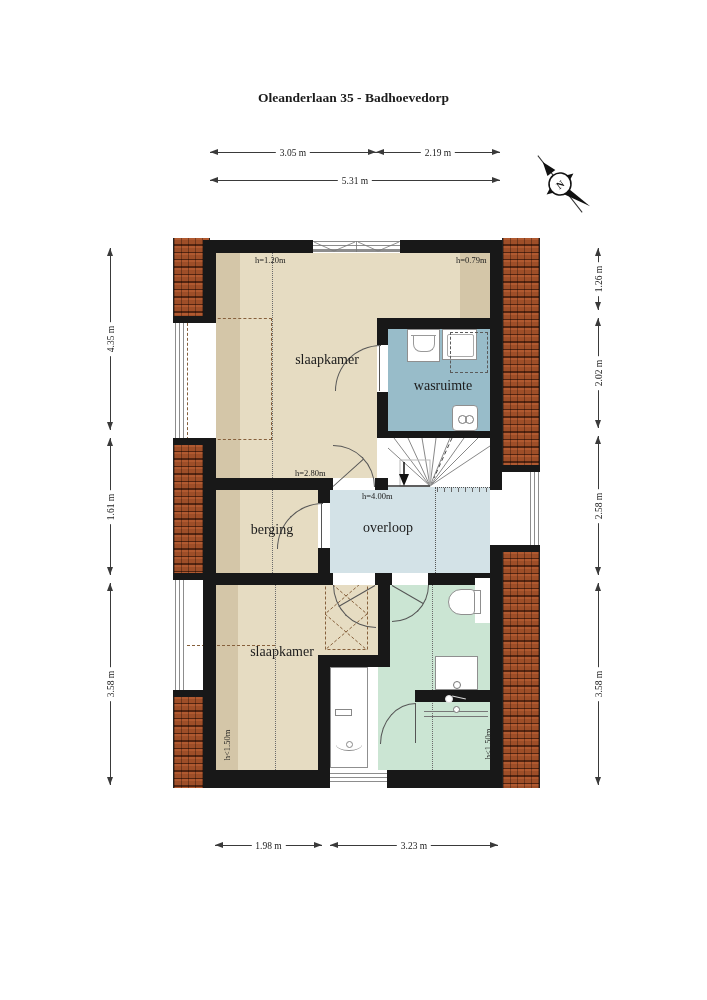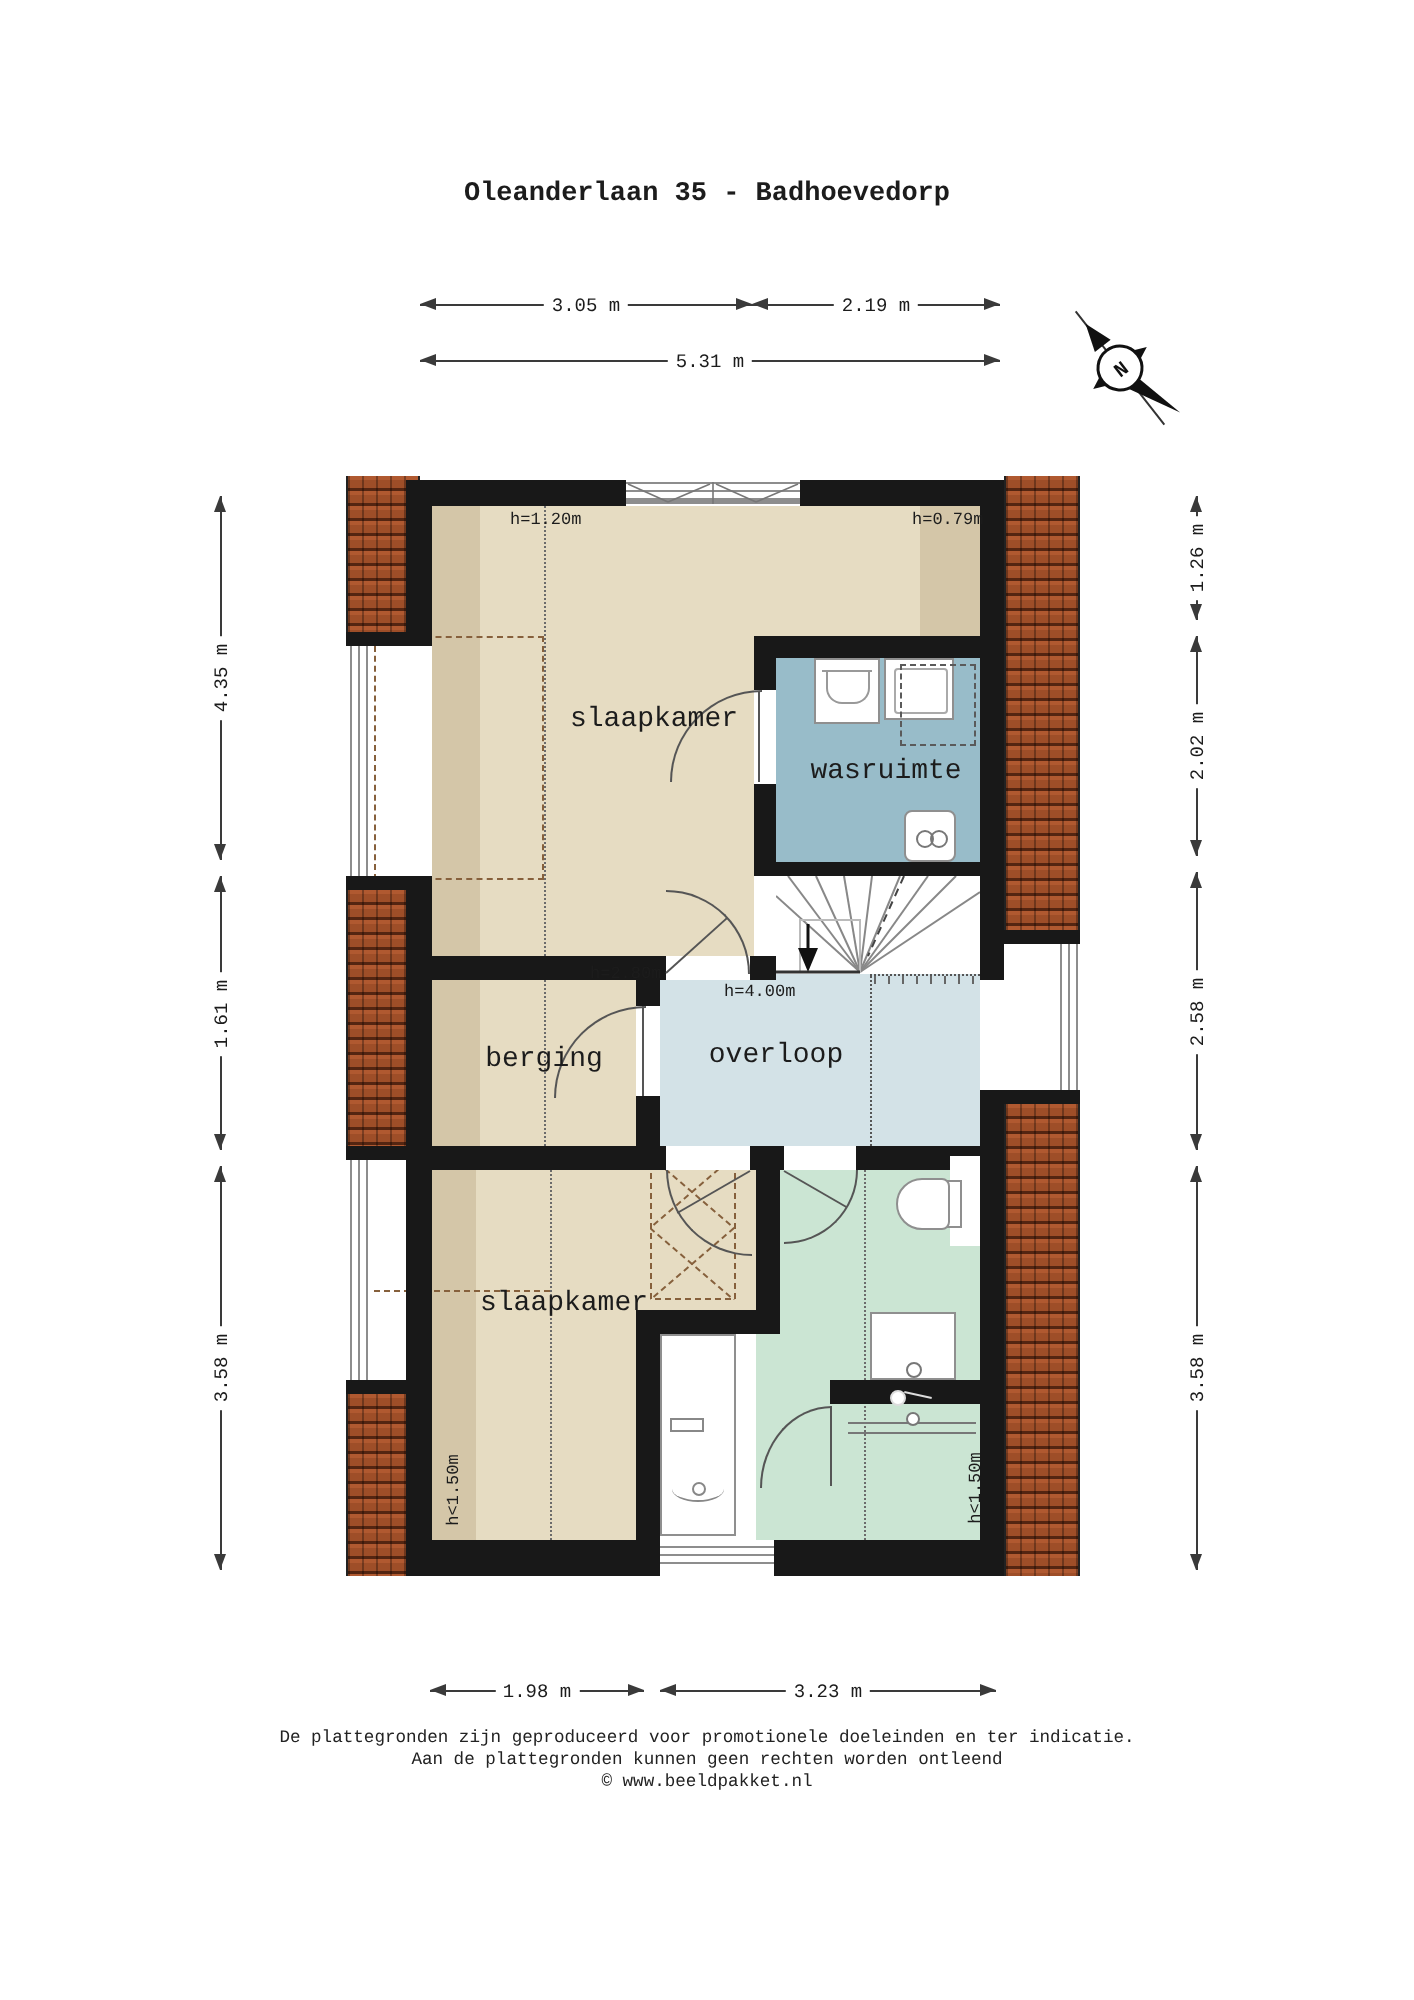--- a/index.html
+++ b/index.html
@@ -1,17 +1,17 @@
 <!DOCTYPE html>
 <html><head>
 <meta charset="utf-8">
 <style>
   html,body{margin:0;padding:0;background:#fff;}
   .page{position:relative;width:707px;height:1000px;background:#fff;overflow:hidden;
-        font-family:Liberation Mono, monospace;color:#1c1c1c;}
+        font-family:Liberation Serif, serif;color:#1c1c1c;}
   .a{position:absolute;}
   
   .title{left:0;top:90px;width:707px;text-align:center;font-size:13.5px;font-weight:bold;line-height:16px;}
   
   .dimh{height:0;border-top:1px solid #3a3a3a;}
   .dimh .lbl{position:absolute;left:50%;top:0;transform:translate(-50%,-50%);background:#fff;
              padding:0 4px;font-size:9.5px;white-space:nowrap;}
   .dimh::before{content:"";position:absolute;left:0;top:-4px;border-top:3.5px solid transparent;
                 border-bottom:3.5px solid transparent;border-right:8px solid #3a3a3a;}
   .dimh::after{content:"";position:absolute;right:0;top:-4px;border-top:3.5px solid transparent;
@@ -274,24 +274,19 @@
   </div>
 
   <div class="a rlabel" style="left:327px;top:360px;">slaapkamer</div>
   <div class="a rlabel" style="left:443px;top:386px;">wasruimte</div>
   <div class="a rlabel" style="left:272px;top:530px;">berging</div>
   <div class="a rlabel" style="left:388px;top:528px;">overloop</div>
   <div class="a rlabel" style="left:282px;top:652px;">slaapkamer</div>
 
   <div class="a hlabel" style="left:219px;top:255px;margin-left:36px;">h=1.20m</div>
   <div class="a hlabel" style="left:456px;top:255px;">h=0.79m</div>
-  <div class="a hlabel" style="left:295px;top:482px;">h=2.80m</div>
+  <div class="a hlabel" style="left:295px;top:468px;">h=2.80m</div>
   <div class="a hlabel" style="left:362px;top:491px;">h=4.00m</div>
   <div class="a hlabel hrot" style="left:227px;top:745px;">h&lt;1.50m</div>
   <div class="a hlabel hrot" style="left:488px;top:744px;">h&lt;1.50m</div>
 
-  <div class="a footer">
-    <div>De plattegronden zijn geproduceerd voor promotionele doeleinden en ter indicatie.</div>
-    <div>Aan de plattegronden kunnen geen rechten worden ontleend</div>
-    <div>© www.beeldpakket.nl</div>
-  </div>
 
 </div>
 
 </body></html>

